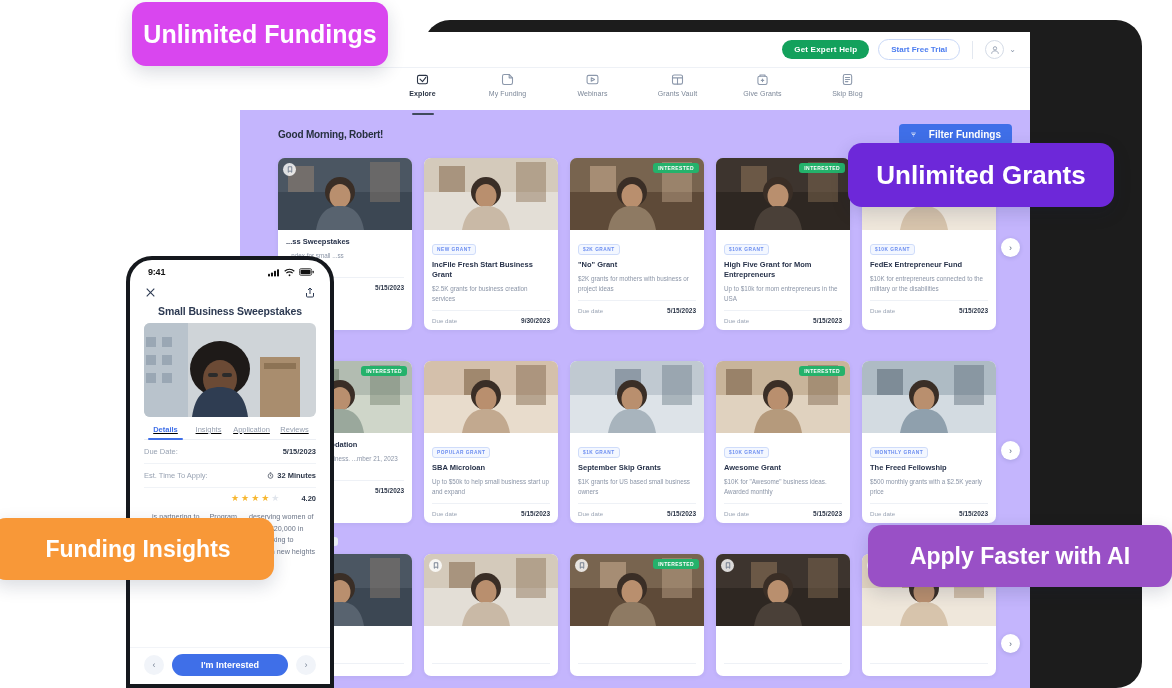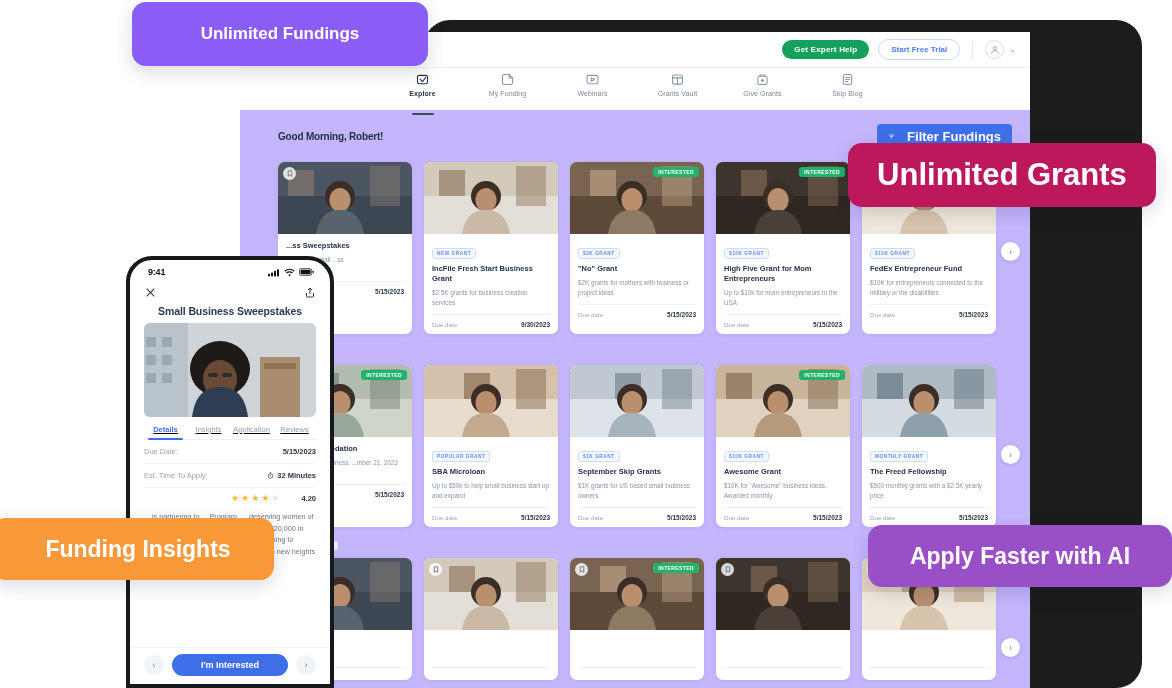--- a/index.html
+++ b/index.html
@@ -91,21 +91,21 @@
     content: ""; position: absolute; bottom: -5px; left: 50%;
     transform: translateX(-50%);
     width: 22px; height: 2px; background: #404a5c; border-radius: 2px;
   }
 
   
   .content { padding: 14px 18px 0 38px; }
   .greet-row { display: flex; align-items: center; justify-content: space-between; }
   .greeting { font-size: 10px; font-weight: bold; color: #26303f; letter-spacing: -.2px; }
   .filter-btn {
-    background: #3f6fe8; color: #fff; font-size: 13px; font-weight: bold;
+    background: #3f6fe8; color: #fff; font-size: 10px; font-weight: bold;
     border-radius: 4px; padding: 5px 11px; display: flex; align-items: center; gap: 12px;
   }
 
   .section { margin-top: 13px; }
   .section-head { display: flex; align-items: center; gap: 6px; margin-bottom: 8px; }
   .section-title { font-size: 9px; font-weight: bold; color: #3b4455; }
   .section-count {
     font-size: 6.5px; color: #7c8798; background: #e8edf6;
     border-radius: 3px; padding: 1px 4px; min-width: 11px; text-align: center;
   }
@@ -228,22 +228,22 @@
     border-radius: 20px; padding: 6px 0; font-size: 9px; font-weight: bold;
   }
 
   
   .pill {
     position: absolute; border-radius: 14px;
     color: #fff; font-weight: bold;
     display: flex; align-items: center; justify-content: center;
     box-shadow: 0 6px 18px rgba(20,30,60,.16);
   }
-  #pill-fundings { left: 132px; top: 2px; width: 296px; height: 64px; background: #8b5cf6; font-size: 17px; }
-  #pill-grants   { left: 848px; top: 143px; width: 308px; height: 64px; background: #be185d; font-size: 31px; }
+  #pill-fundings { left: 132px; top: 2px; width: 256px; height: 64px; background: #d946ef; font-size: 25px; }
+  #pill-grants   { left: 848px; top: 143px; width: 266px; height: 64px; background: #6d28d9; font-size: 26px; }
   #pill-insights { left: -8px; top: 518px; width: 282px; height: 62px; background: #f89838; font-size: 23px; padding-left: 10px; }
   #pill-ai       { left: 868px; top: 525px; width: 304px; height: 62px; background: #9950c6; font-size: 23px; }
 </style>
 </head>
 <body>
 
 <div class="device-frame"></div>
 
 <div class="device-screen">
 

